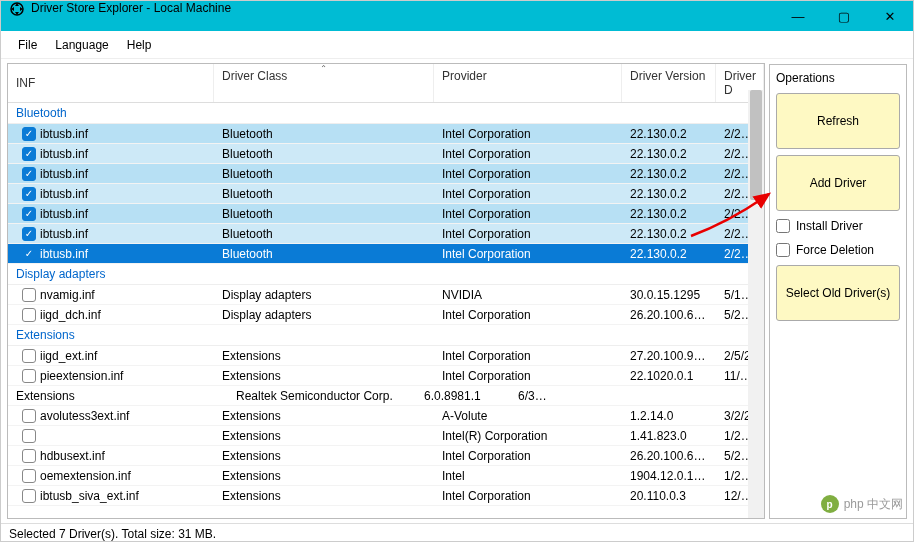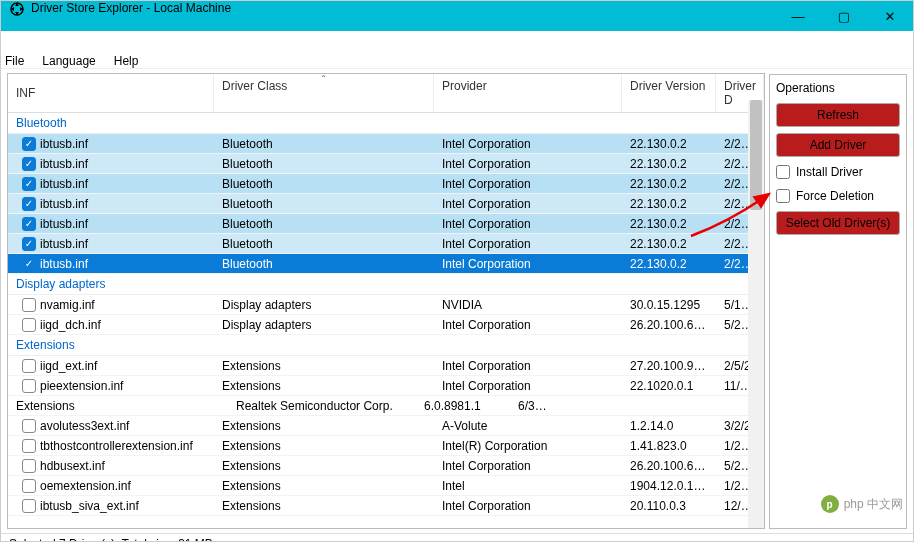--- a/index.html
+++ b/index.html
@@ -2,27 +2,27 @@
 <html><head>
 <meta charset="utf-8">
 <style>
 *{box-sizing:border-box;margin:0;padding:0;font-family:"Segoe UI",Tahoma,sans-serif;font-size:12px}
 body{background:#fff;width:914px;height:542px;overflow:hidden;position:relative;border:1px solid #ccc}
 .titlebar{height:30px;background:#00bcd4;display:flex;align-items:flex-start;padding-left:8px;color:#000}
 .titlebar .icon{width:16px;height:16px;margin-right:6px;display:flex;align-items:center;justify-content:center}
 .titlebar .title{flex:1}
 .winbtns{display:flex;height:100%}
 .winbtn{width:46px;display:flex;align-items:center;justify-content:center;font-size:13px}
-.menubar{height:38px;background:#fff;display:flex;align-items:flex-end;padding-left:4px;gap:18px;border-bottom:1px solid #eee}
+.menubar{height:28px;background:#fff;display:flex;align-items:center;padding-left:17px;gap:18px;border-bottom:1px solid #eee}
 .menubar span{cursor:default}
 .content{display:flex;height:calc(100% - 30px - 24px - 22px)}
 .main{flex:1;border:1px solid #bbb;margin:4px 2px 4px 6px;background:#fff;display:flex;flex-direction:column;overflow:hidden;position:relative}
 .ops{width:138px;margin:5px 6px 4px 2px;border:1px solid #bbb;padding:6px;display:flex;flex-direction:column;gap:6px}
 .ops-title{margin-bottom:2px}
-.btn{border:1px solid #aaa;background:#b91c1c;border-radius:3px;padding:4px 0;cursor:default;width:100%}
+.btn{border:1px solid #aaa;background:#fef9c3;border-radius:3px;padding:20px 0;cursor:default;width:100%}
 .chkrow{display:flex;align-items:center;gap:6px;padding:2px 0}
 .chkrow input{width:14px;height:14px}
 .thead{display:flex;background:#fff;border-bottom:1px solid #ddd}
 .th{padding:5px 8px;border-right:1px solid #eee;text-align:left;color:#333;position:relative}
 .sort-ind{position:absolute;top:0;left:50%;transform:translateX(-50%);font-size:8px;color:#555}
 .tbody{flex:1;overflow:hidden}
 .grouprow{color:#0066cc;padding:3px 8px;border-bottom:1px solid #eee;cursor:default}
 .row{display:flex;align-items:center;height:20px;border-bottom:1px solid #f3f3f3}
 .row .cell{padding:0 8px;overflow:hidden;white-space:nowrap;text-overflow:ellipsis}
 .row.sel{background:#b7e0f4}
@@ -206,21 +206,20 @@
             <span>avolutess3ext.inf</span>
           </div>
           <div class="cell col-class">Extensions</div>
           <div class="cell col-prov">A-Volute</div>
           <div class="cell col-ver">1.2.14.0</div>
           <div class="cell col-date">3/2/2</div>
         </div>
         <div class="row">
           <div class="cell col-inf">
             <span class="chk"></span>
-            <span>tbthostcontrollerextension.inf</span>
           </div>
           <div class="cell col-class">Extensions</div>
           <div class="cell col-prov">Intel(R) Corporation</div>
           <div class="cell col-ver">1.41.823.0</div>
           <div class="cell col-date">1/25/2</div>
         </div>
         <div class="row">
           <div class="cell col-inf">
             <span class="chk"></span>
             <span>hdbusext.inf</span>

